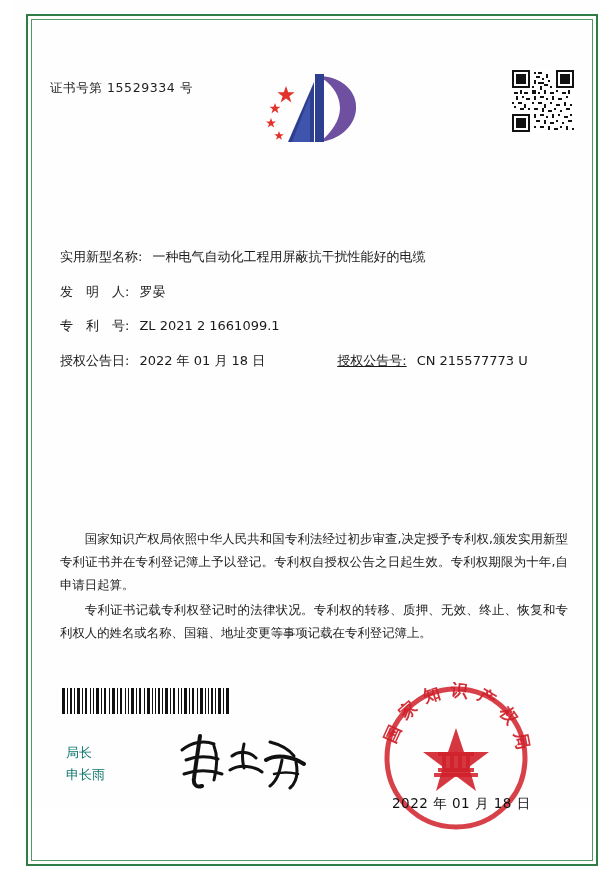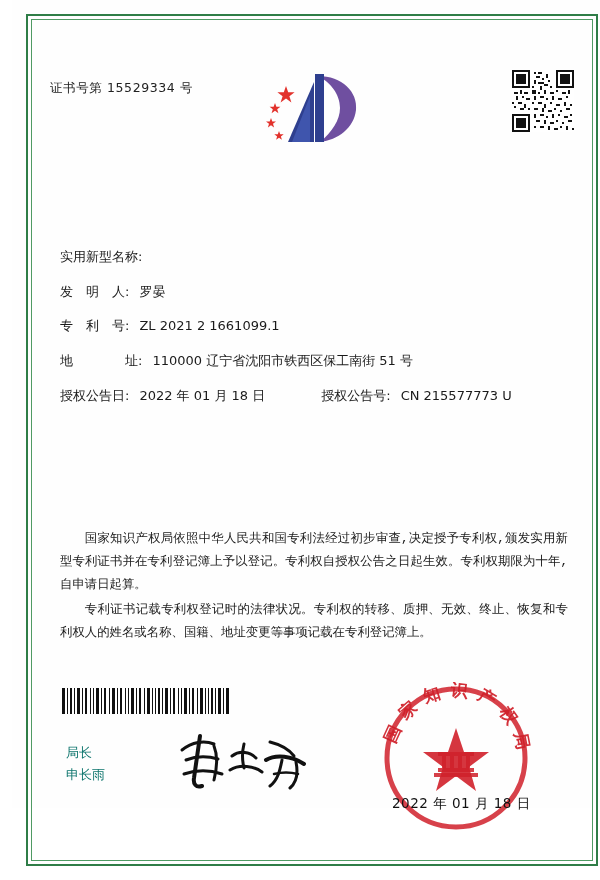--- a/index.html
+++ b/index.html
@@ -90,38 +90,39 @@
   .field-label {
     white-space: pre;
     flex: 0 0 auto;
     color: #1a1a1a;
   }
   .field-value {
     margin-left: 10px;
     color: #1a1a1a;
   }
   .field-row.two-col .sub {
-    margin-left: 56px;
+    margin-left: 72px;
     white-space: pre;
+    text-decoration: underline;
   }
   .field-row.two-col .sub-val {
     margin-left: 10px;
   }
 
   
   .para-block {
     position: absolute;
     left: 48px; top: 528px;
     width: 508px;
     font-size: 12.4px;
     line-height: 1.85;
     color: #1a1a1a;
     text-align: justify;
   }
-  .para { text-indent: 2em; margin: 0 0 2px 0; font-family: Liberation Mono, monospace; }
+  .para { text-indent: 2em; margin: 0 0 2px 0; }
 
   
   .barcode {
     position: absolute;
     left: 50px; top: 688px;
     width: 168px; height: 26px;
   }
 
   
   .sig-label {
@@ -275,32 +276,29 @@
         <polygon points="13,48 14.3,51.5 18,51.5 15,53.8 16.1,57.4 13,55.2 9.9,57.4 11,53.8 8,51.5 11.7,51.5"></polygon>
         <polygon points="21,61 22.2,64.3 25.7,64.3 22.9,66.4 23.9,69.8 21,67.7 18.1,69.8 19.1,66.4 16.3,64.3 19.8,64.3"></polygon>
       </g>
     </svg>
   </div>
 
 
   <div class="fields">
     <div class="field-row">
       <span class="field-label">实用新型名称:</span>
+      <span class="field-value">一种电气自动化工程用屏蔽抗干扰性能好的电缆</span>
     </div>
     <div class="field-row">
       <span class="field-label">发　明　人:</span>
       <span class="field-value">罗晏</span>
     </div>
     <div class="field-row">
       <span class="field-label">专　利　号:</span>
       <span class="field-value">ZL 2021 2 1661099.1</span>
-    </div>
-    <div class="field-row">
-      <span class="field-label">地　　　　址:</span>
-      <span class="field-value">110000 辽宁省沈阳市铁西区保工南街 51 号</span>
     </div>
     <div class="field-row two-col">
       <span class="field-label">授权公告日:</span>
       <span class="field-value">2022 年 01 月 18 日</span>
       <span class="sub">授权公告号:</span>
       <span class="sub-val">CN 215577773 U</span>
     </div>
   </div>
 
   <div class="para-block">

